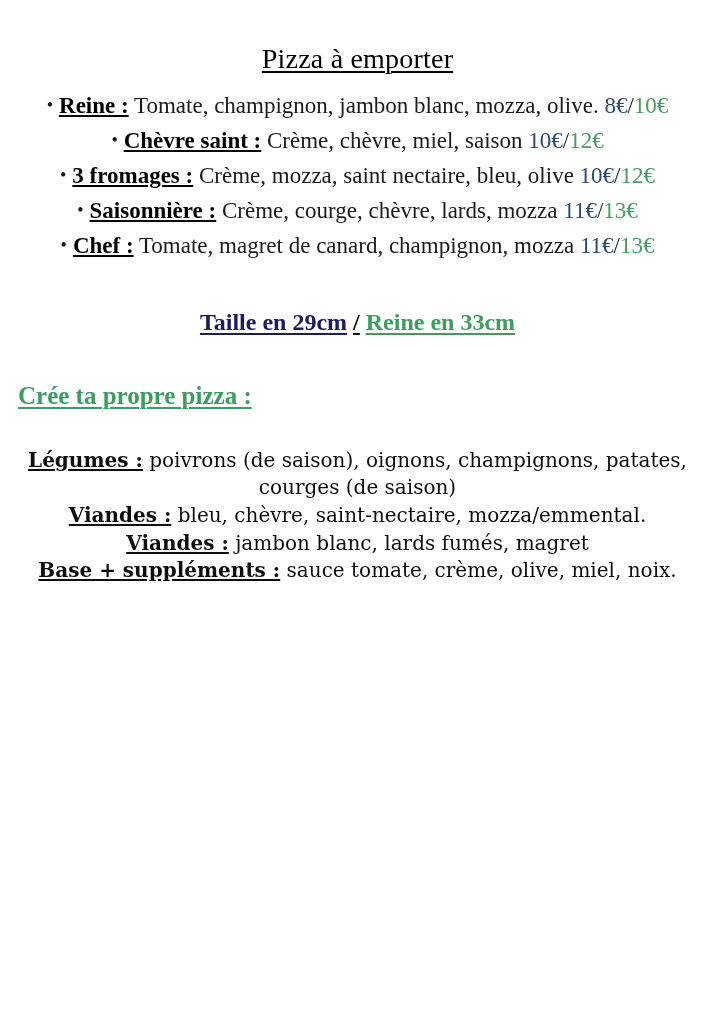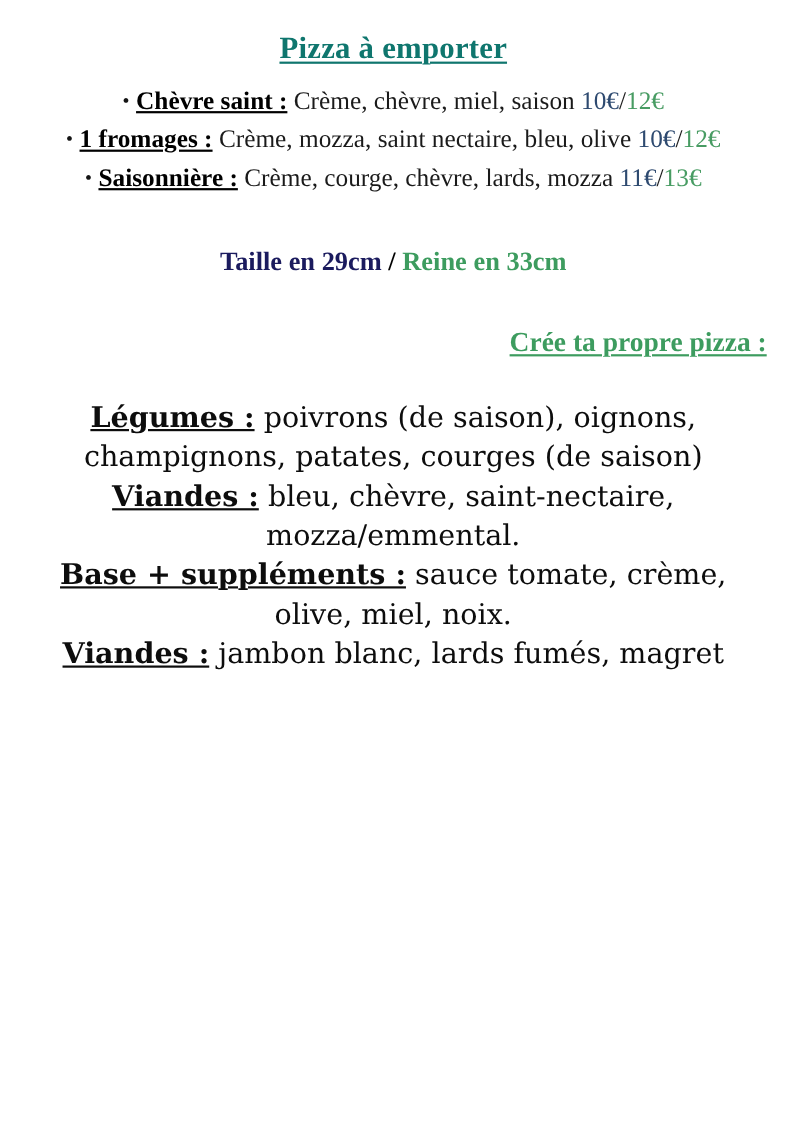--- a/index.html
+++ b/index.html
@@ -18,25 +18,25 @@
     width: 715px;
     height: 1024px;
     box-sizing: border-box;
     padding: 0 18px;
     position: relative;
   }
 
   
   .doc-title {
     text-align: center;
-    color: #0f766e;
-    font-weight: bold;
+    color: #000000;
+    font-weight: normal;
     font-size: 28px;
     letter-spacing: 0.2px;
-    margin: 30px 0 0 0;
+    margin: 44px 0 0 0;
     line-height: 1.1;
   }
   .doc-title .u {
     text-decoration: underline;
     text-underline-offset: 3px;
     text-decoration-thickness: 2px;
   }
 
   
   .pizza-list {
@@ -70,51 +70,52 @@
 
   
   .size-legend {
     text-align: center;
     font-size: 24px;
     font-weight: bold;
     margin: 43px 0 0 0;
     line-height: 1.3;
   }
   .size-legend span {
+    text-decoration: underline;
     text-underline-offset: 3px;
     text-decoration-thickness: 2px;
   }
   .size-29 { color: #1b1b5e; }
   .size-slash { color: #000000; }
   .size-33 { color: #3d9c5f; }
 
   
   .create-heading {
-    text-align: right;
+    text-align: left;
     font-size: 25px;
     font-weight: bold;
     color: #3d9c5f;
     margin: 43px 0 0 0;
     line-height: 1.2;
   }
   .create-heading span {
     text-decoration: underline;
     text-underline-offset: 3px;
     text-decoration-thickness: 2px;
   }
 
   
   .ingredients {
     margin: 36px 0 0 0;
     padding: 0;
     list-style: none;
   }
   .ingredient-row {
     text-align: center;
-    font-size: 26px;
+    font-size: 20px;
     line-height: 1.38;
     color: #0d0d0d;
     font-family: "DejaVu Serif", "Liberation Serif", serif;
   }
   .ingredient-label {
     font-weight: bold;
     text-decoration: underline;
     text-underline-offset: 2px;
     text-decoration-thickness: 2px;
   }
@@ -124,40 +125,50 @@
 <body>
 
 <div class="page">
 
   <h1 class="doc-title">
     <span class="u">Pizza à emporter</span>
   </h1>
 
   <ul class="pizza-list">
 
+    <li class="pizza-item">
+      <span class="bullet">•</span><span class="pizza-name">Reine :</span>
+      <span class="toppings">Tomate, champignon, jambon blanc, mozza, olive.</span>
+      <span class="price-small">8€</span><span class="price-sep">/</span><span class="price-large">10€</span>
+    </li>
 
     <li class="pizza-item">
       <span class="bullet">•</span><span class="pizza-name">Chèvre saint :</span>
       <span class="toppings">Crème, chèvre, miel, saison</span>
       <span class="price-small">10€</span><span class="price-sep">/</span><span class="price-large">12€</span>
     </li>
 
     <li class="pizza-item">
-      <span class="bullet">•</span><span class="pizza-name">1 fromages :</span>
+      <span class="bullet">•</span><span class="pizza-name">3 fromages :</span>
       <span class="toppings">Crème, mozza, saint nectaire, bleu, olive</span>
       <span class="price-small">10€</span><span class="price-sep">/</span><span class="price-large">12€</span>
     </li>
 
 
     <li class="pizza-item">
       <span class="bullet">•</span><span class="pizza-name">Saisonnière :</span>
       <span class="toppings">Crème, courge, chèvre, lards, mozza</span>
       <span class="price-small">11€</span><span class="price-sep">/</span><span class="price-large">13€</span>
     </li>
 
+    <li class="pizza-item">
+      <span class="bullet">•</span><span class="pizza-name">Chef :</span>
+      <span class="toppings">Tomate, magret de canard, champignon, mozza</span>
+      <span class="price-small">11€</span><span class="price-sep">/</span><span class="price-large">13€</span>
+    </li>
 
   </ul>
 
   <div class="size-legend">
     <span class="size-29">Taille en 29cm</span>
     <span class="size-slash">/</span>
     <span class="size-33">Reine en 33cm</span>
   </div>
 
   <div class="create-heading">
@@ -170,24 +181,24 @@
       <span class="ingredient-label">Légumes :</span>
       <span class="ingredient-values">poivrons (de saison), oignons, champignons, patates, courges (de saison)</span>
     </li>
 
     <li class="ingredient-row">
       <span class="ingredient-label">Viandes :</span>
       <span class="ingredient-values">bleu, chèvre, saint-nectaire, mozza/emmental.</span>
     </li>
 
     <li class="ingredient-row">
+      <span class="ingredient-label">Viandes :</span>
+      <span class="ingredient-values">jambon blanc, lards fumés, magret</span>
+    </li>
+
+    <li class="ingredient-row">
       <span class="ingredient-label">Base + suppléments :</span>
       <span class="ingredient-values">sauce tomate, crème, olive, miel, noix.</span>
     </li>
 
-    <li class="ingredient-row">
-      <span class="ingredient-label">Viandes :</span>
-      <span class="ingredient-values">jambon blanc, lards fumés, magret</span>
-    </li>
-
   </ul>
 
 </div>
 
 </body></html>

